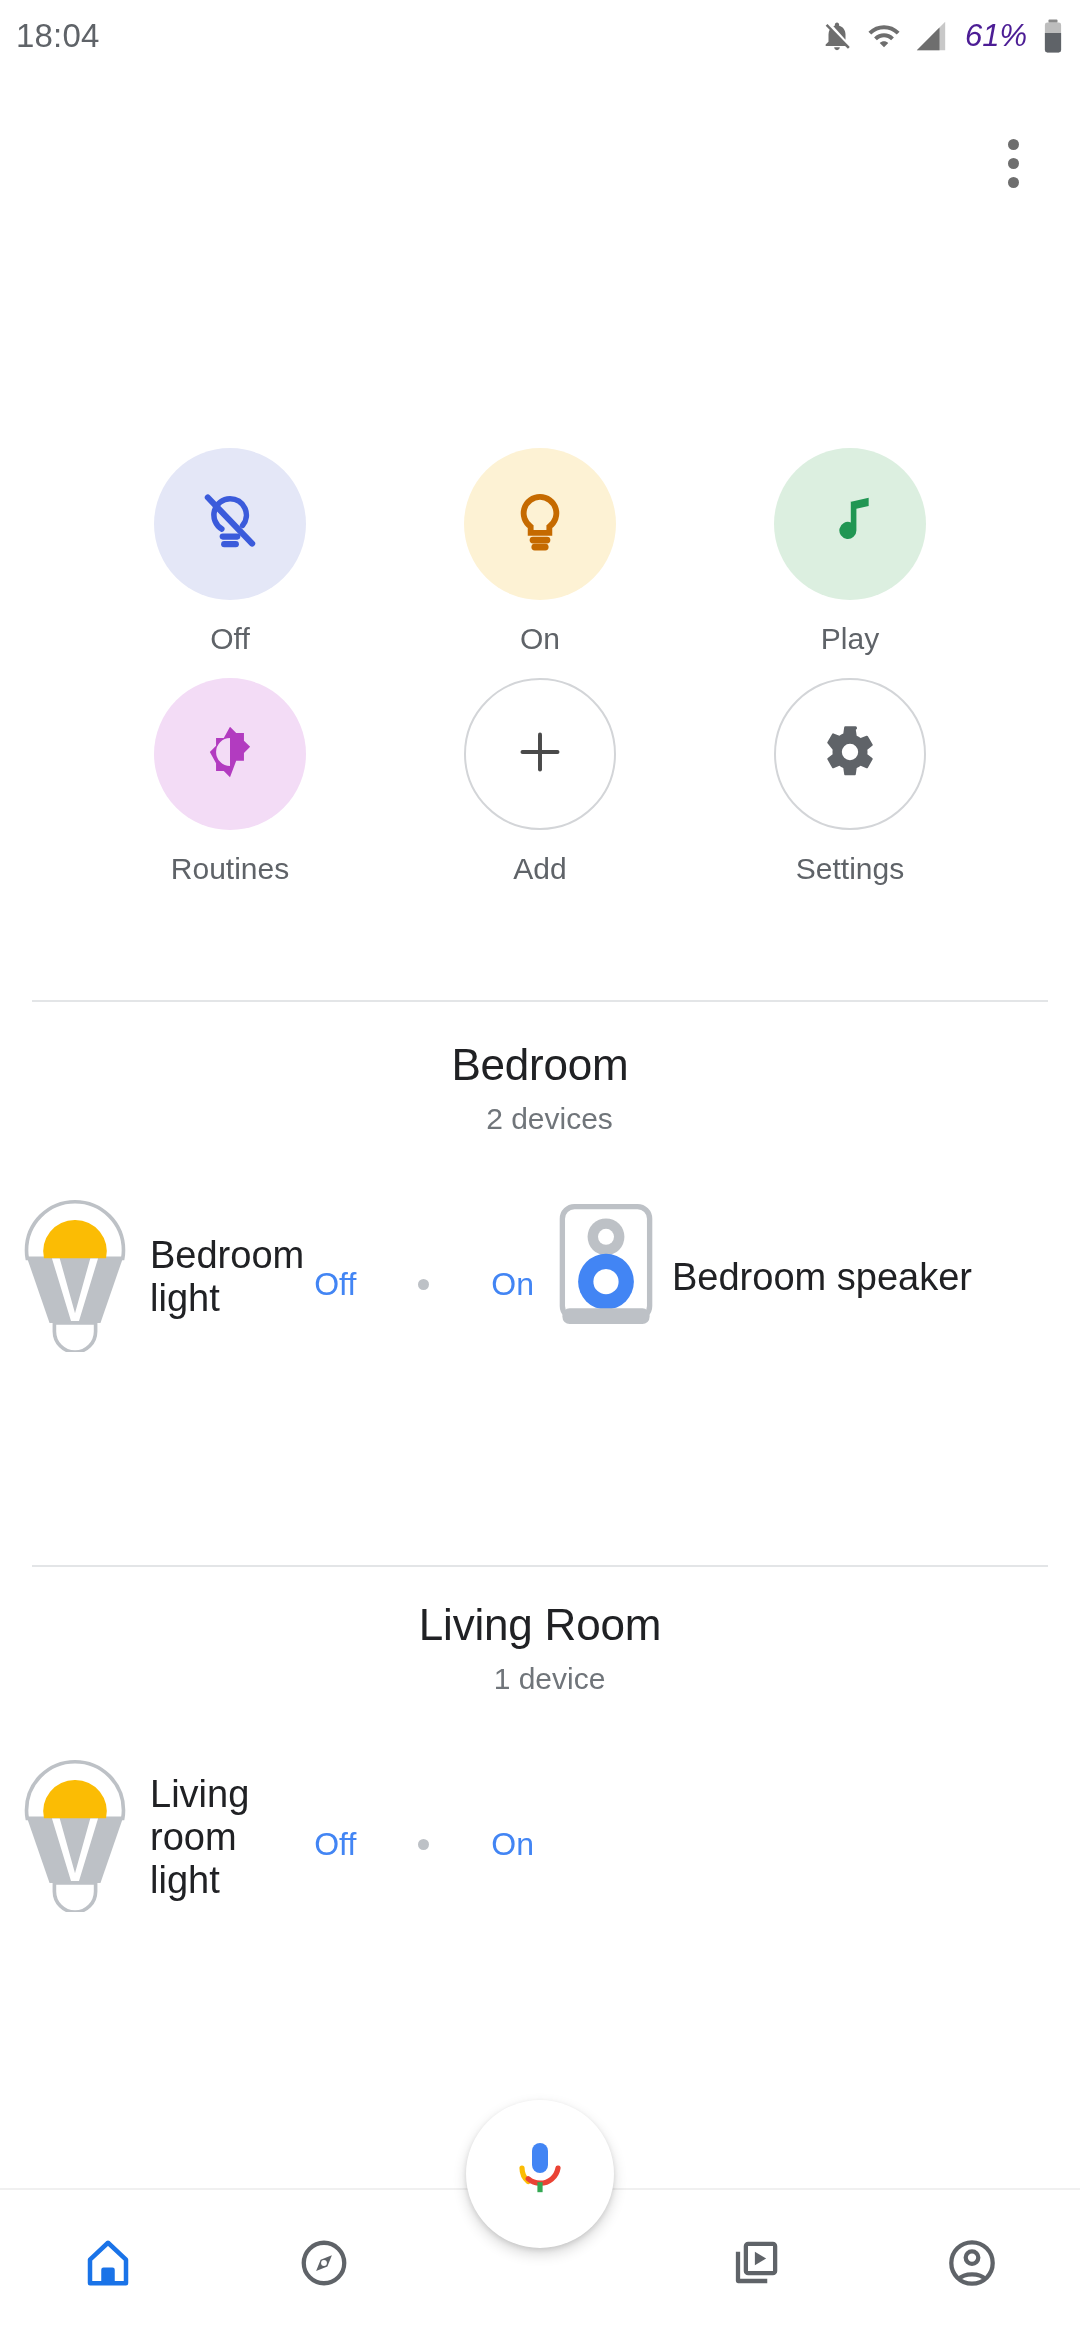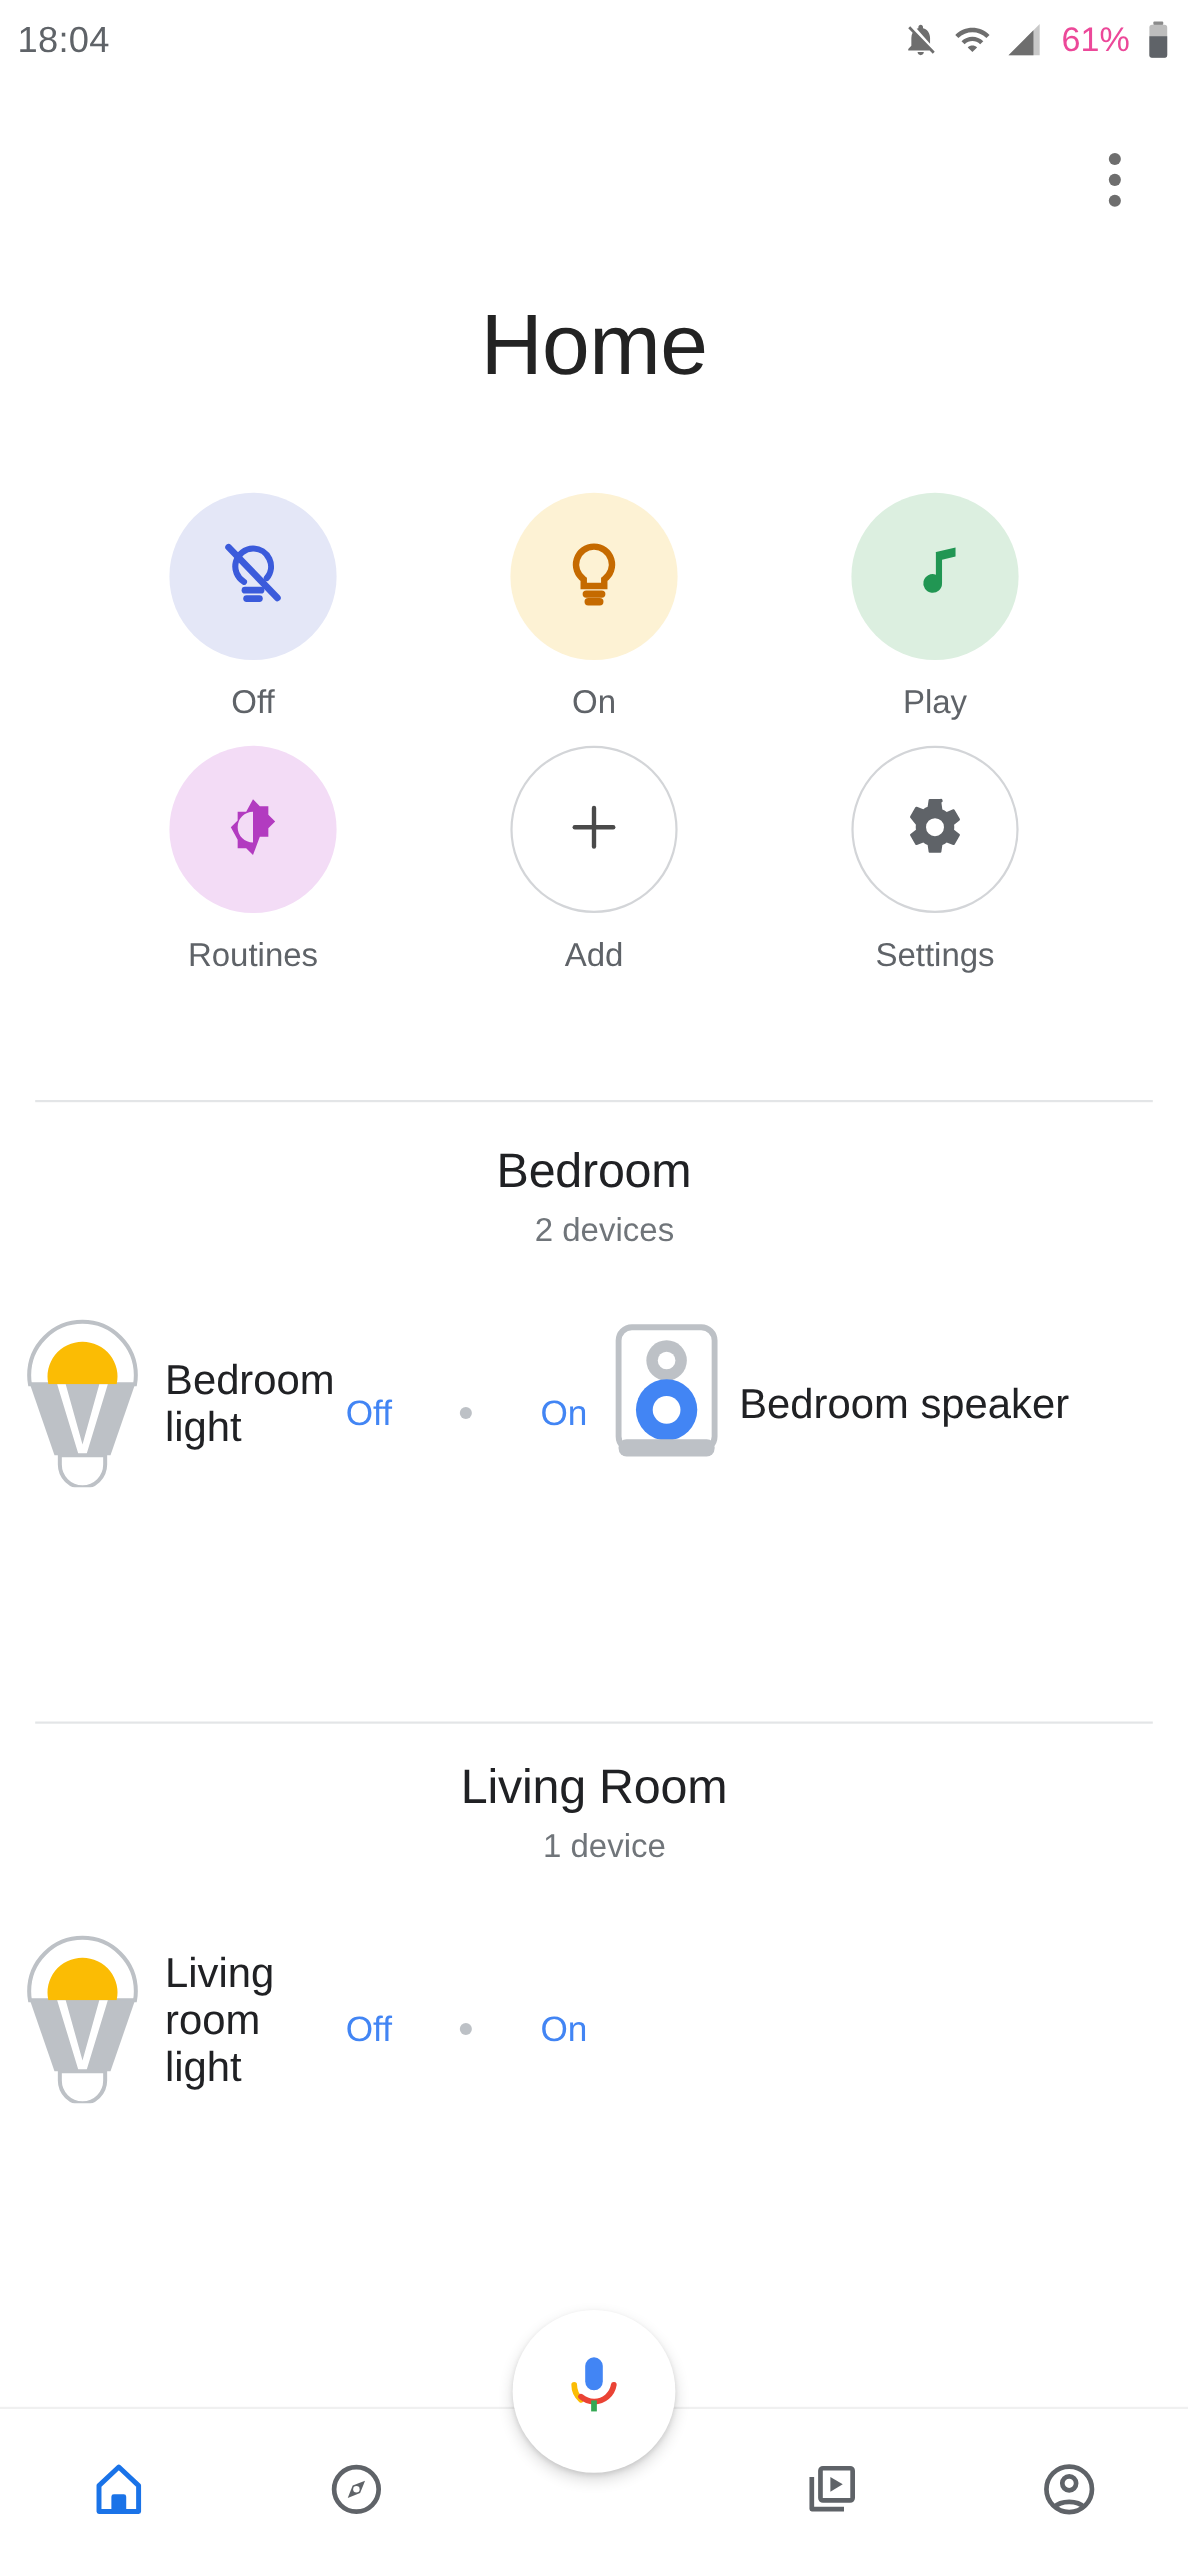--- a/index.html
+++ b/index.html
@@ -13,21 +13,21 @@
 
   
   .statusbar {
     position: absolute; top: 0; left: 0; width: 1080px; height: 72px;
     display: flex; align-items: center; justify-content: space-between;
     padding: 0 16px;
   }
   .status-time { font-size: 33px; color: #5f6368; letter-spacing: .2px; }
   .status-right { display: flex; align-items: center; gap: 13px; }
   .status-right svg { display: block; }
-  .battery-pct { font-size: 31px; color: #ec4899; margin-left: 4px; margin-right: 2px; }
+  .battery-pct { font-size: 31px; color: #4c1d95; margin-left: 4px; margin-right: 2px; font-style: italic; }
 
   
   .overflow-btn {
     position: absolute; top: 118px; right: 22px;
     width: 90px; height: 90px;
     display: flex; align-items: center; justify-content: center;
   }
   .dots { display: flex; flex-direction: column; gap: 8px; align-items: center; }
   .dots i { width: 11px; height: 11px; border-radius: 50%; background: #6e6e6e; display:block; }
 
@@ -140,21 +140,20 @@
   </div>
 
   <div class="overflow-btn">
     <span class="dots">
         <i></i>
         <i></i>
         <i></i>
       </span>
   </div>
 
-  <div class="page-title">Home</div>
 
   <div class="quick">
 
     <div class="quick-row">
 
       <div class="qa">
         <div class="qa-circle" style="background:#e4e7f7">
           <span>
             <svg width="70" height="70" viewBox="0 0 24 24" fill="none" stroke="#3b5bdb" stroke-width="1.9" stroke-linecap="round">
               <path d="M9.2 14.4A5.6 5.6 0 0 1 12 4a5.6 5.6 0 0 1 4.3 9.2"></path>

